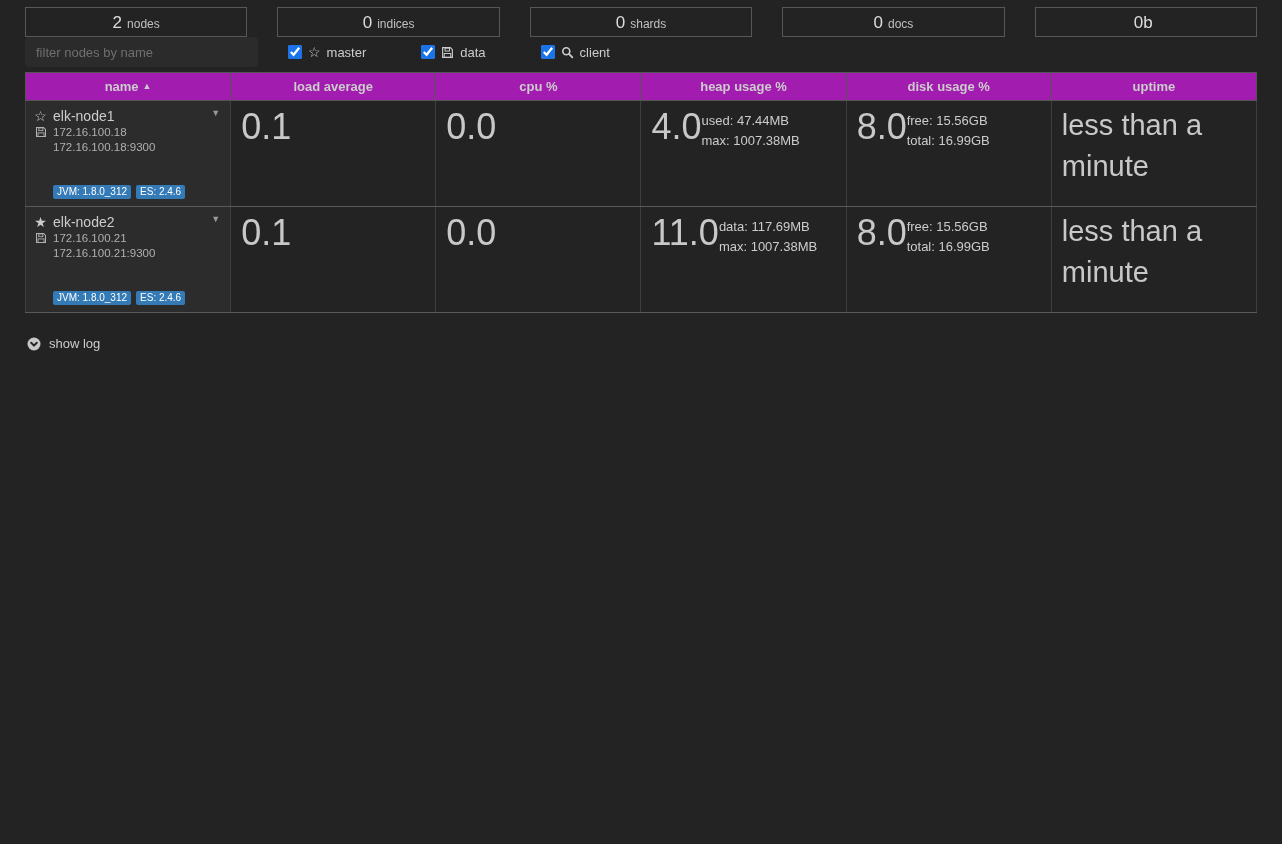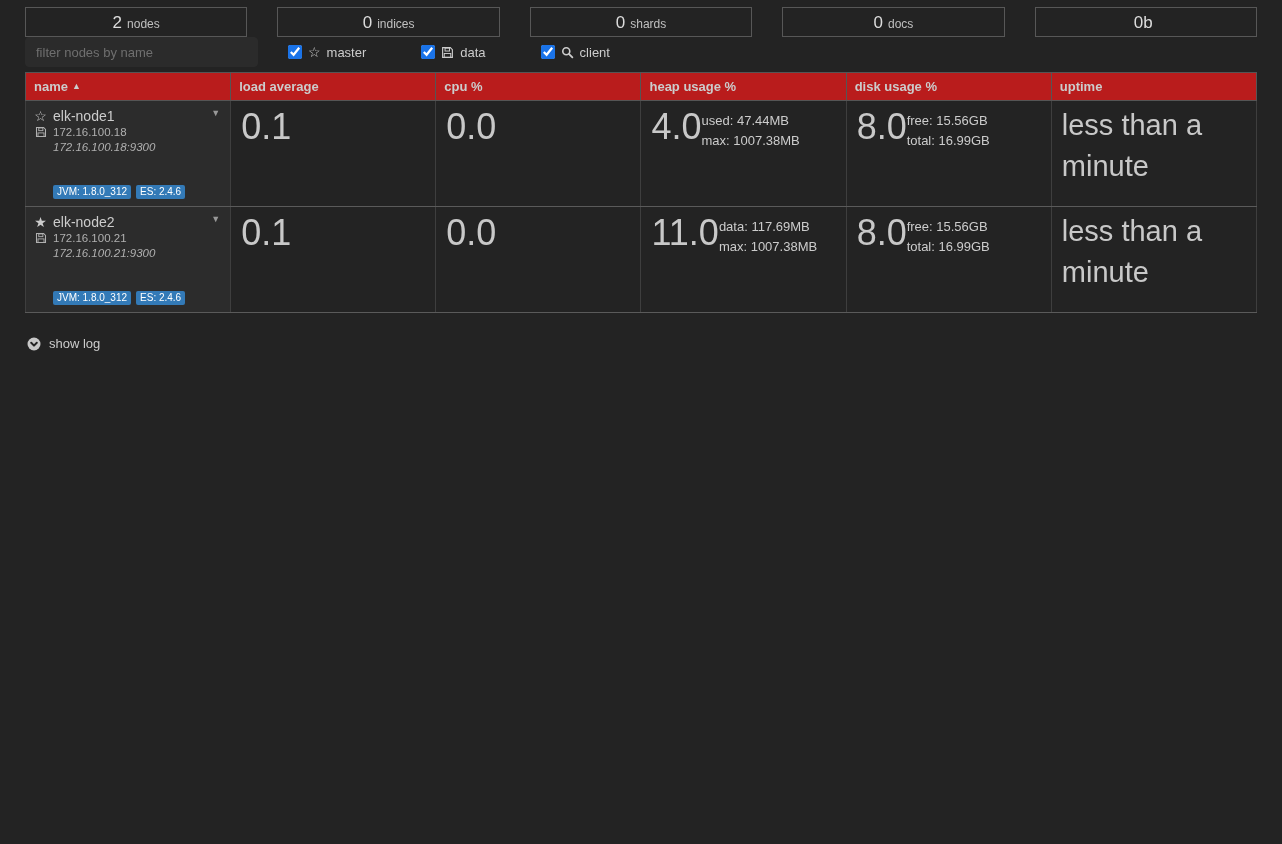--- a/index.html
+++ b/index.html
@@ -41,36 +41,36 @@
   .glyph-star { font-size: 14px; line-height: 14px; color: #cccccc; }
   .chk-label { font-size: 13px; color: #cccccc; }
 
   
   table.nodes {
     margin-top: 5px; width: 100%;
     border-collapse: collapse; table-layout: fixed;
   }
   th {
     height: 28px; padding: 4px 8px;
-    text-align: left; font-size: 13px; font-weight: bold; color: #cccccc;
-    background: #b91c1c; border: 1px solid #555555;
+    text-align: center; font-size: 13px; font-weight: bold; color: #cccccc;
+    background: #a21caf; border: 1px solid #555555;
     vertical-align: middle;
   }
   .sort-arrow { font-size: 9px; color: #cccccc; margin-left: 4px; vertical-align: 2px; }
   td {
     height: 91px; vertical-align: top;
     border-left: 1px solid #3e3e3e; border-right: 1px solid #3e3e3e;
     border-top: 1px solid #5a5a5a; border-bottom: 1px solid #5a5a5a;
   }
   td.name-cell { background: #2c2c2c; position: relative; padding: 7px 8px; }
   .node-line { display: flex; align-items: center; gap: 6px; margin-bottom: 2px; }
   .node-icon { width: 13px; display: inline-flex; justify-content: center; color: #cccccc; flex: none; }
   .node-name { font-size: 14px; color: #cccccc; }
   .node-ip { font-size: 11.5px; color: #b0b0b0; }
-  .node-transport { font-size: 11.5px; color: #b0b0b0; margin: 3px 0 4px 19px; font-style: italic; }
+  .node-transport { font-size: 11.5px; color: #b0b0b0; margin: 3px 0 4px 19px; }
   .badges { display: flex; gap: 5px; margin-left: 19px; margin-top: 32px; }
   .badge {
     background: #337ab7; color: #ffffff; font-size: 10px;
     padding: 1px 4px 2px 4px; border-radius: 2px; white-space: nowrap;
   }
   .node-caret { position: absolute; right: 10px; top: 7px; font-size: 9px; color: #999999; cursor: pointer; }
 
   .metric-cell { display: flex; align-items: flex-start; }
   .big-num { font-size: 36px; line-height: 1; color: #c8c8c8; padding: 8px 0 0 10px; }
   .sub-info { padding: 10px 24px 0 0; font-size: 13px; line-height: 20px; color: #cccccc; text-align: left; }

